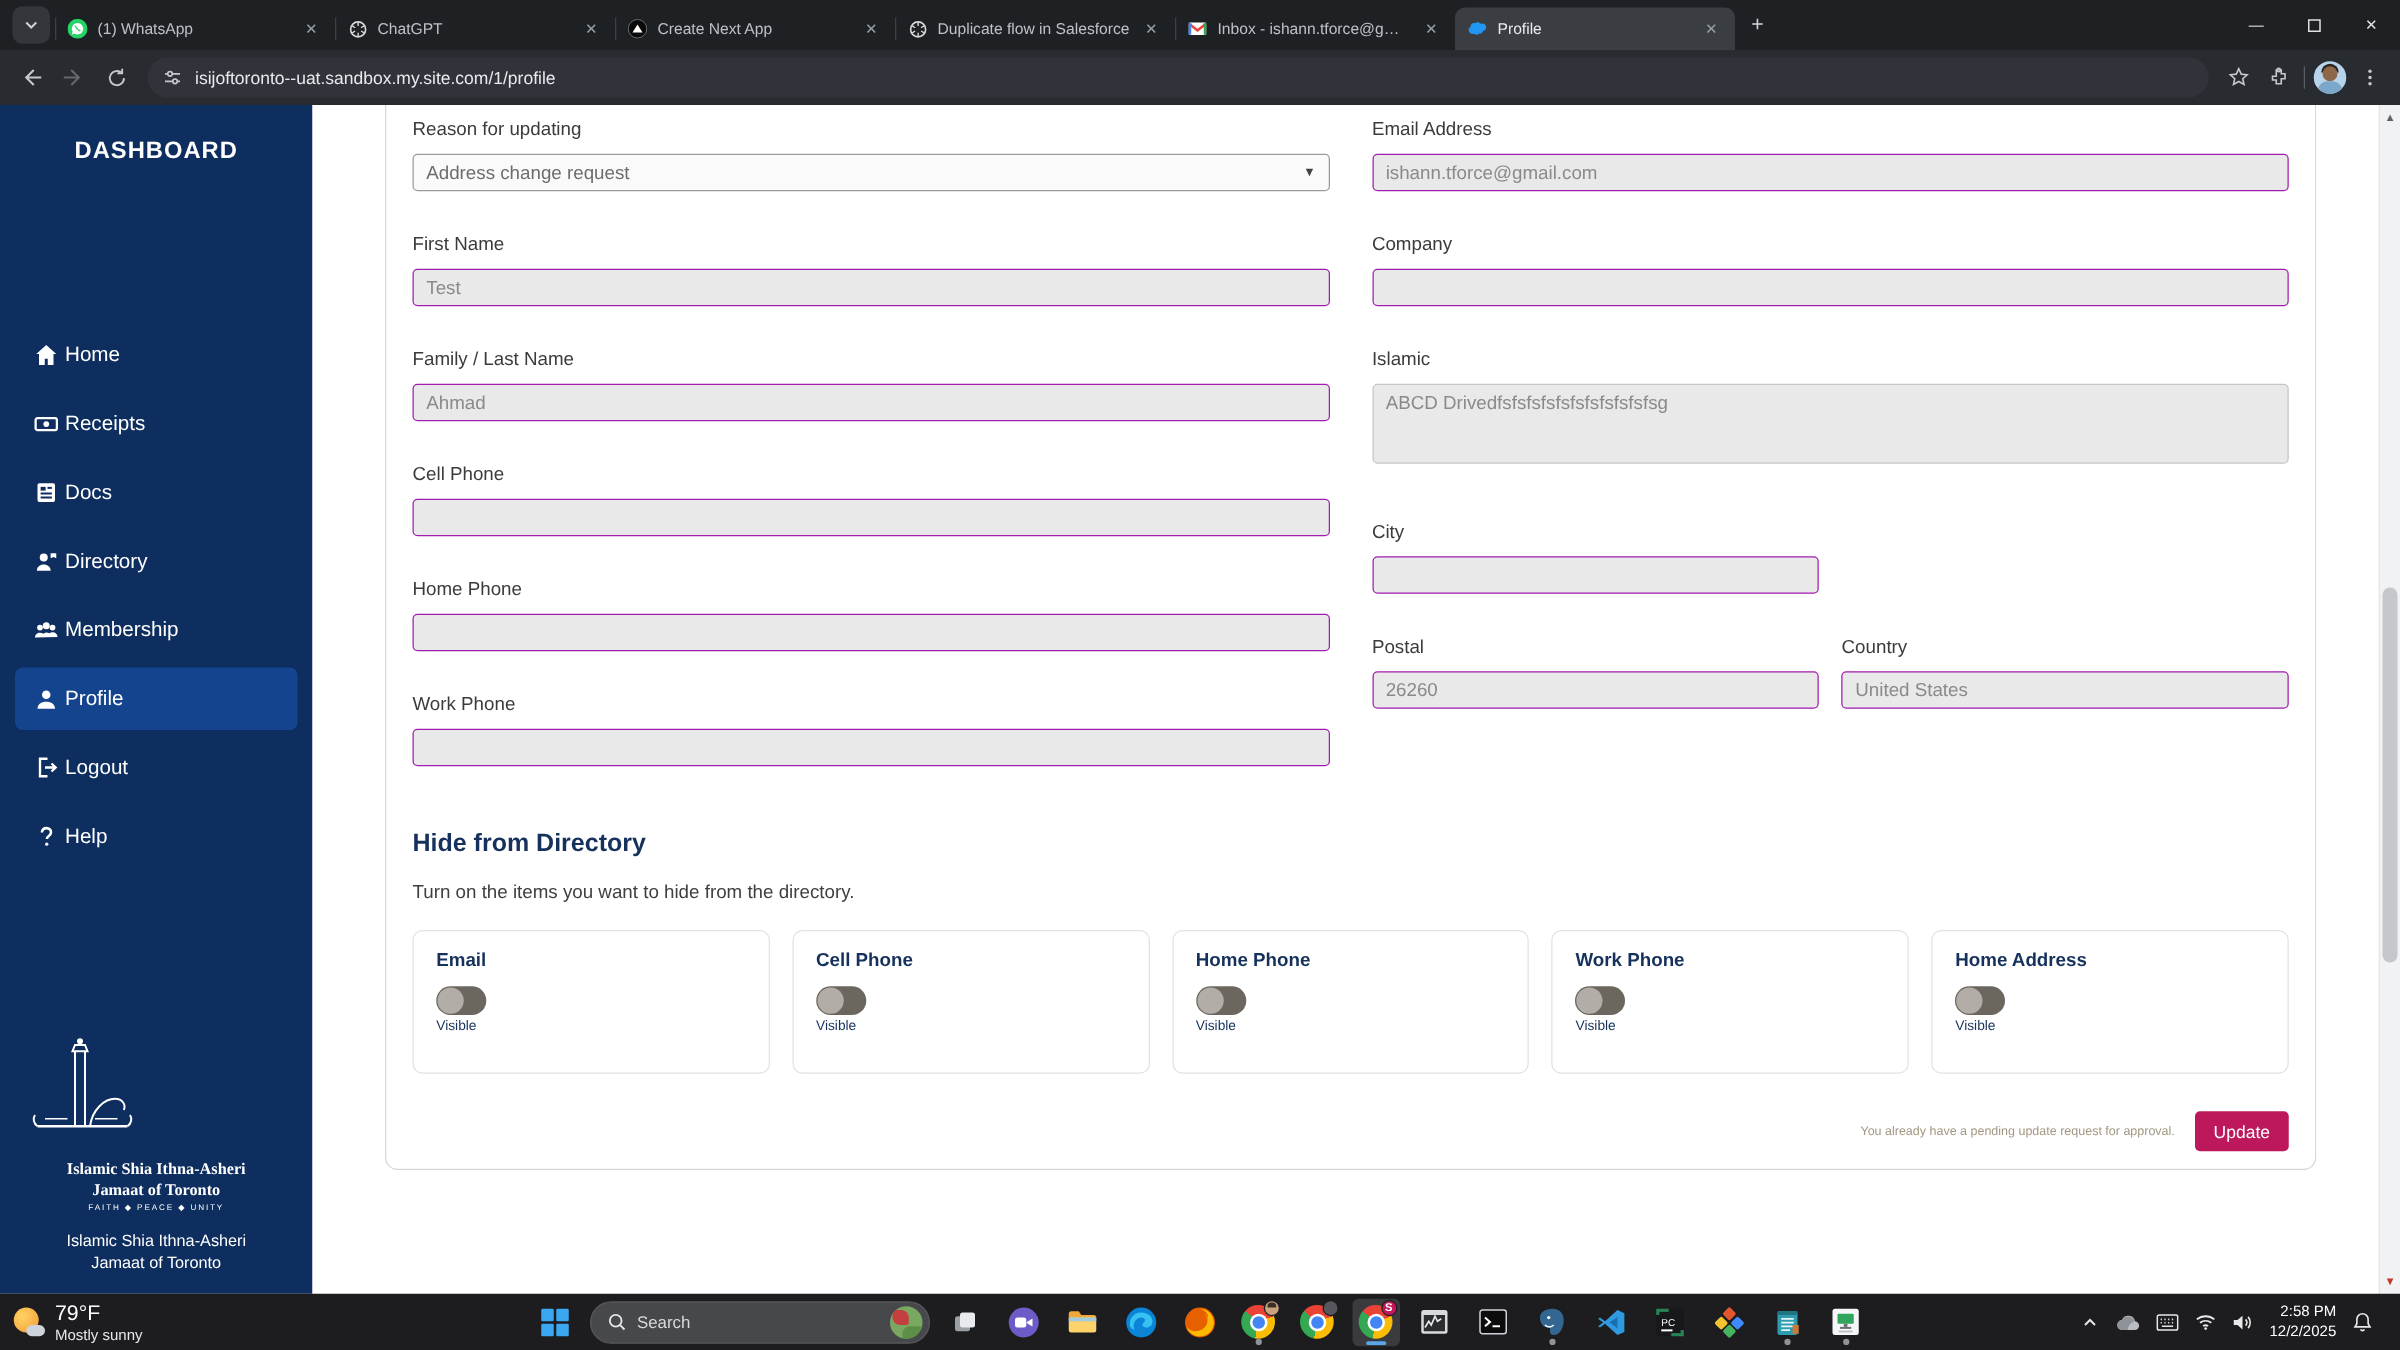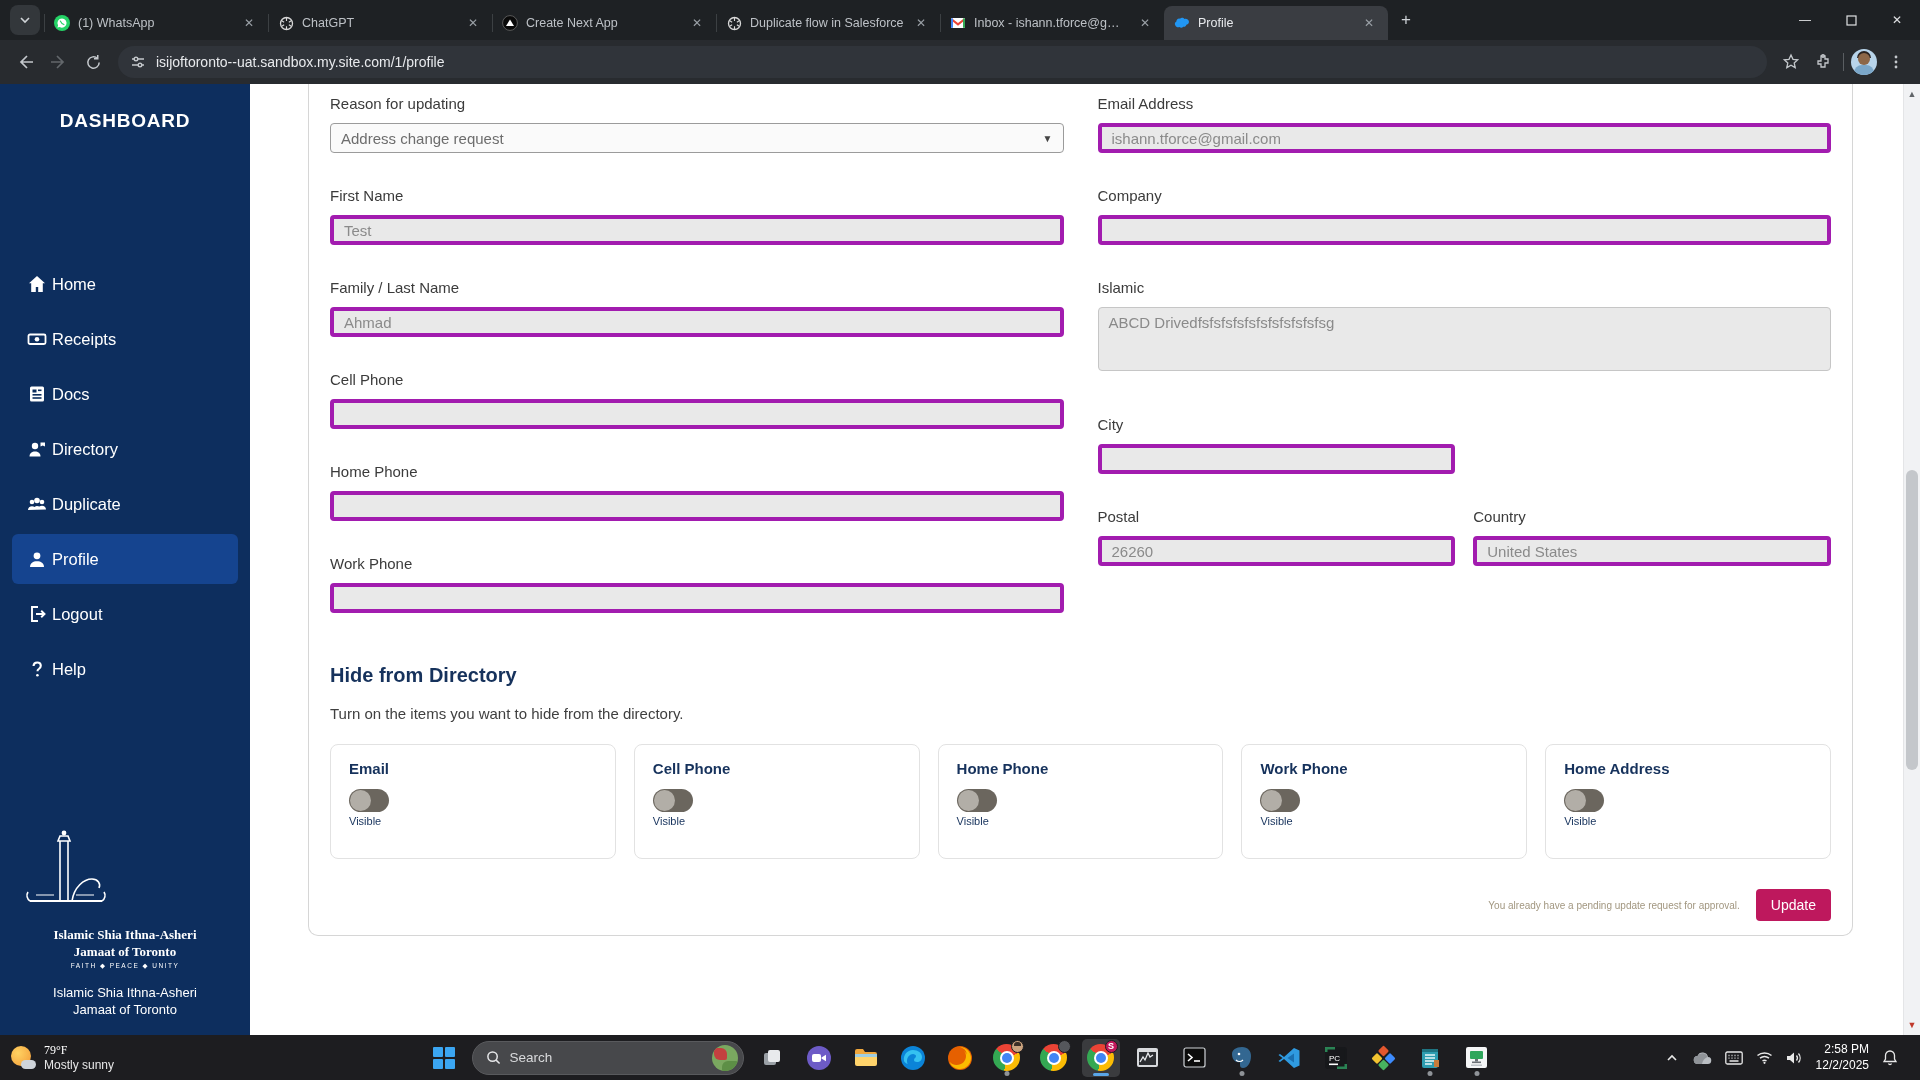--- a/index.html
+++ b/index.html
@@ -53,21 +53,21 @@
   .logo-text1 { font-family:"Liberation Serif", serif; font-weight:bold; font-size:13px; line-height:1.25; }
   .logo-motto { font-size:6.5px; letter-spacing:1.5px; margin-top:2px; }
   .org-name { font-size:13px; line-height:1.35; max-width:190px; margin:14px auto 0; }
 
   .main { flex:1; background:#fff; position:relative; }
   .card { position:absolute; left:58px; top:0; width:1545px; height:852px;
     border:1px solid #d6d6d6; border-top:none; border-radius:0 0 10px 10px; padding:10px 21px 0; }
   .form-grid { display:grid; grid-template-columns:1fr 1fr; column-gap:34px; }
   .field { margin-bottom:33px; }
   .field label { display:block; font-size:15px; color:#3b3b3b; line-height:20px; margin-bottom:9px; }
-  .tinput { width:100%; height:30px; background:#e9e9e9; border:4px solid #a21caf; border-radius:4px;
+  .tinput { width:100%; height:30px; background:#e9e9e9; border:1px solid #a21caf; border-radius:4px;
     color:#8a8a8a; font-size:15px; padding:0 10px; font-family:"Liberation Sans",sans-serif; }
   .tarea { width:100%; height:64px; background:#e9e9e9; border:1px solid #c6c6c6; border-radius:4px;
     color:#8a8a8a; font-size:15px; padding:6px 10px; resize:none; font-family:"Liberation Sans",sans-serif; }
   .select { width:100%; height:30px; background:#fafafa; border:1px solid #9b9b9b; border-radius:4px;
     color:#6d6d6d; font-size:15px; padding:0 10px; display:flex; align-items:center; justify-content:space-between; }
   .select .caret { color:#444; font-size:10px; }
   .two-col { display:grid; grid-template-columns:1fr 1fr; column-gap:18px; }
 
   .hd-title { font-size:20px; font-weight:bold; color:#16325c; margin-top:18px; }
   .hd-sub { font-size:15px; color:#3f3f3f; margin-top:18px; }
@@ -90,21 +90,21 @@
 
   
   .taskbar { position:absolute; left:0; right:0; bottom:0; height:45px; background:#1d1d20;
     display:flex; align-items:center; color:#fff; }
   .weather { position:absolute; left:10px; display:flex; align-items:center; gap:8px; }
   .wicon { width:26px; height:26px; position:relative; }
   .wicon .sun { position:absolute; left:1px; top:1px; width:20px; height:20px; border-radius:50%;
     background:radial-gradient(circle at 35% 35%, #ffd262, #f29b38); }
   .wicon .cloud { position:absolute; right:0; bottom:2px; width:15px; height:9px; border-radius:6px;
     background:#cfd4da; }
-  .wtemp { font-size:12px; line-height:1.25;font-family:Liberation Serif, serif; }
+  .wtemp { font-size:17px; line-height:1.25; }
   .wcond { font-size:12px; color:#e8e8e8; }
   .tb-center { margin:0 auto; display:flex; align-items:center; gap:9px; }
   .tb-btn { width:38px; height:38px; border-radius:5px; display:flex; align-items:center;
     justify-content:center; position:relative; }
   .tb-btn.activeapp { background:#3a3b3e; }
   .runline { position:absolute; bottom:1px; left:50%; transform:translateX(-50%); width:16px; height:3px;
     border-radius:2px; background:#5aa6e8; }
   .rundot { position:absolute; bottom:1px; left:50%; transform:translateX(-50%); width:5px; height:5px;
     border-radius:50%; background:#8f9398; }
   .start-grid { width:22px; height:22px; display:grid; grid-template-columns:10px 10px; gap:2px; }
@@ -318,21 +318,21 @@
         <span>Directory</span>
       </div>
 
       <div class="nav-item">
         <svg width="22" height="22" viewBox="0 0 22 22">
             <circle cx="6" cy="9" r="2.3" fill="#fff"></circle>
             <circle cx="16" cy="9" r="2.3" fill="#fff"></circle>
             <circle cx="11" cy="7.5" r="2.8" fill="#fff"></circle>
             <path d="M2 17c0-2.4 1.8-3.8 4-3.8 1 0 1.9.3 2.6.8A5.6 5.6 0 0 1 11 13c.9 0 1.7.2 2.4.6.7-.5 1.6-.8 2.6-.8 2.2 0 4 1.4 4 3.8z" fill="#fff"></path>
           </svg>
-        <span>Duplicate</span>
+        <span>Membership</span>
       </div>
 
       <div class="nav-item active">
         <svg width="22" height="22" viewBox="0 0 22 22">
             <circle cx="11" cy="7.8" r="3.4" fill="#fff"></circle>
             <path d="M4 19c0-3.7 3.1-5.7 7-5.7s7 2 7 5.7z" fill="#fff"></path>
           </svg>
         <span>Profile</span>
       </div>
 

